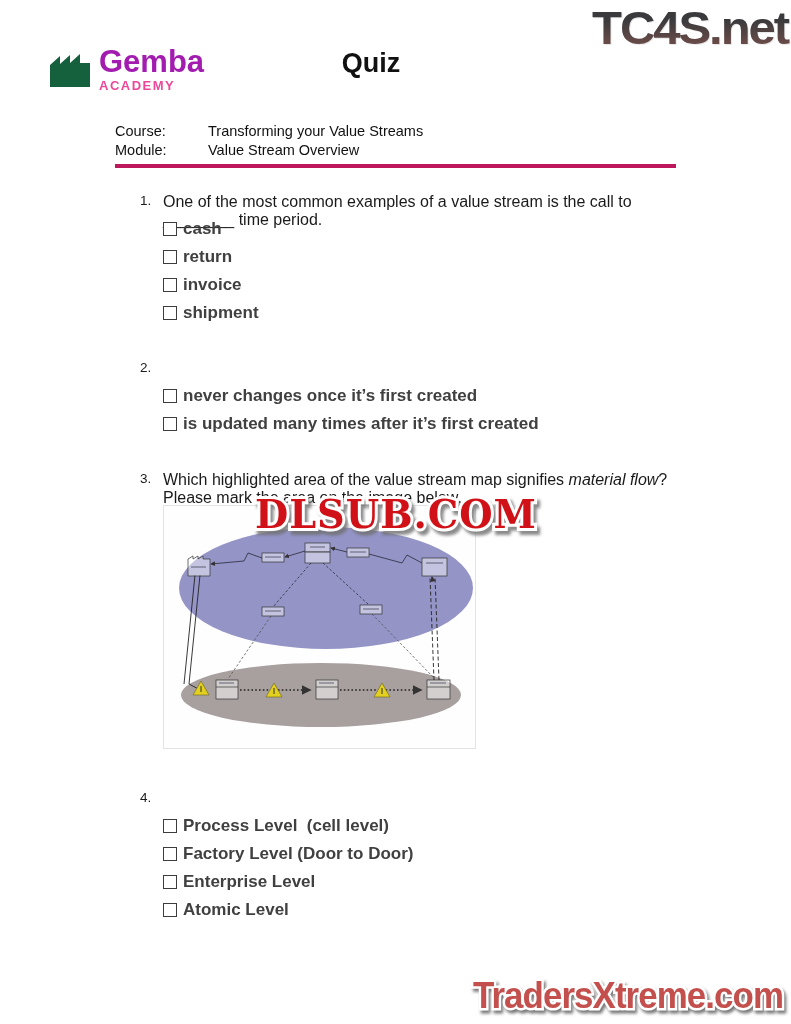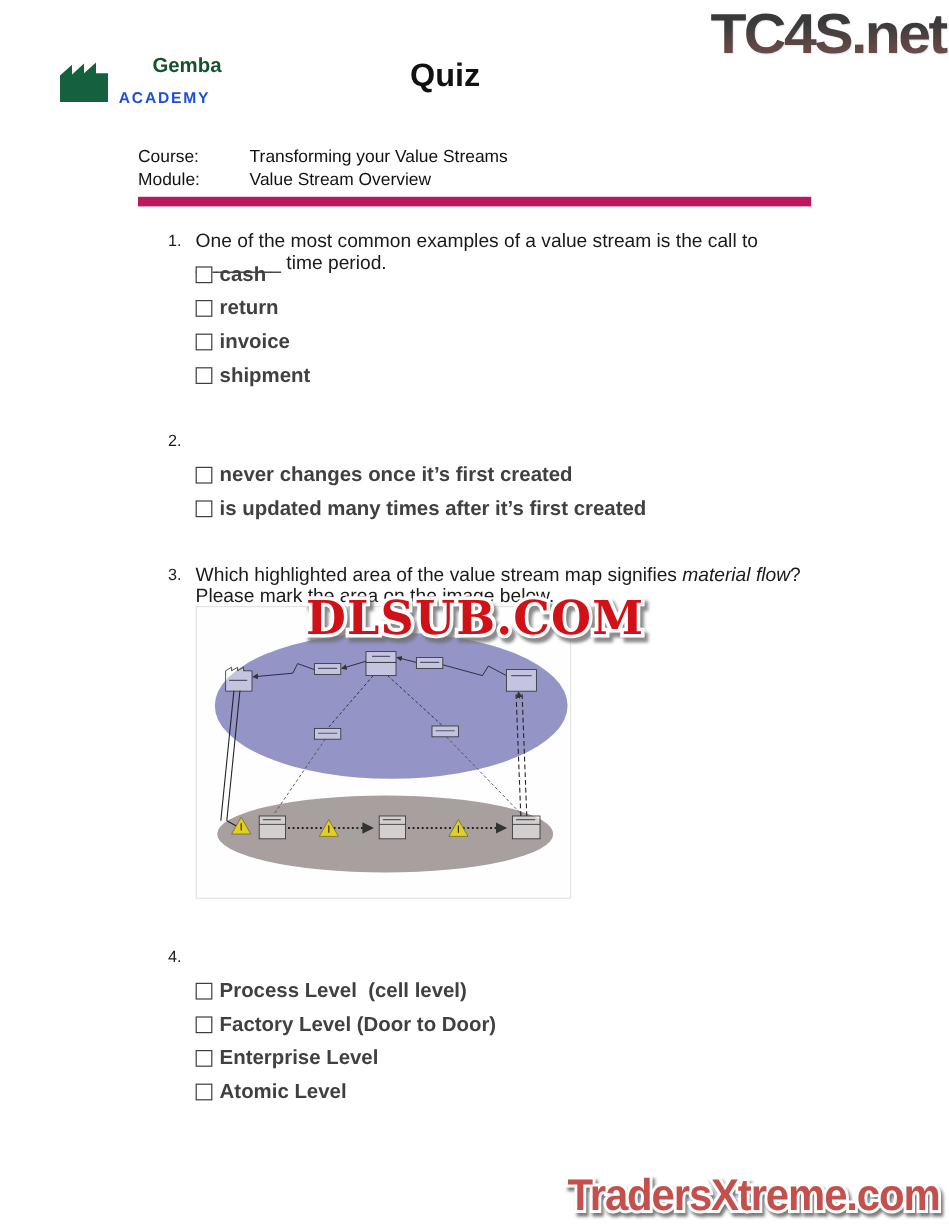--- a/index.html
+++ b/index.html
@@ -4,30 +4,30 @@
 <style>
   html,body{margin:0;padding:0;}
   body{
     width:791px;height:1024px;position:relative;background:#ffffff;
     font-family:"Liberation Sans",sans-serif;color:#1a1a1a;overflow:hidden;
   }
   
   .logo{position:absolute;left:48px;top:46px;display:flex;align-items:center;gap:7px;}
   .logo svg{display:block;}
   .logo-words{line-height:1;}
-  .logo-name{font-size:17px;font-weight:bold;color:#14532d;letter-spacing:0px;margin-left:28px;}
-  .logo-sub{font-size:13px;font-weight:bold;color:#1d4ed8;letter-spacing:1.5px;margin-top:12px;}
+  .logo-name{font-size:31px;font-weight:bold;color:#a21caf;letter-spacing:0px;}
+  .logo-sub{font-size:13px;font-weight:bold;color:#ec4899;letter-spacing:1.5px;margin-top:2px;}
   .page-title{
     position:absolute;left:0;top:48px;width:742px;text-align:center;
     font-size:27px;font-weight:bold;color:#111;
   }
   
   .course-block{
     position:absolute;left:115px;top:122px;width:561px;
-    border-bottom:8px solid #be185d;padding-bottom:4px;
+    border-bottom:4px solid #be185d;padding-bottom:4px;
   }
   .course-row{display:flex;font-size:14.5px;line-height:19px;color:#111;}
   .course-row .lbl{width:93px;}
   
   .question{position:absolute;left:140px;width:540px;}
   .q-line{display:flex;}
   .q-num{width:23px;font-size:13.5px;flex:0 0 23px;}
   .q-text{font-size:16px;line-height:18px;max-width:515px;}
   .q-text i{font-style:italic;}
   .option{position:absolute;left:163px;display:flex;align-items:center;height:14px;}

